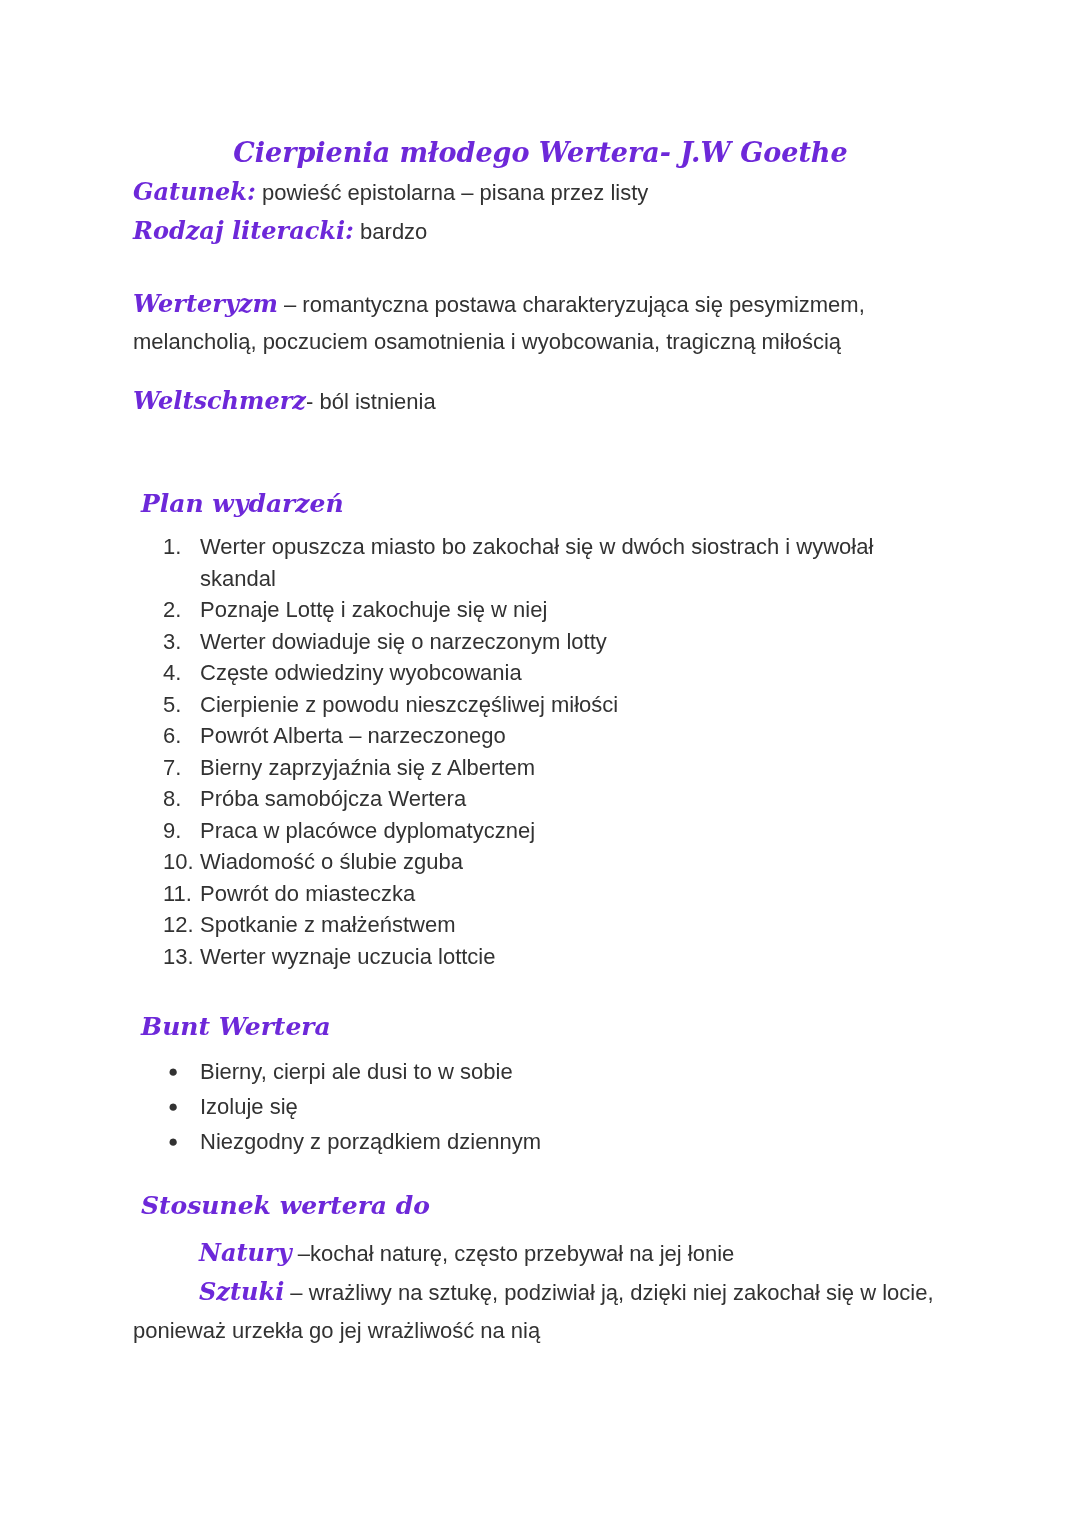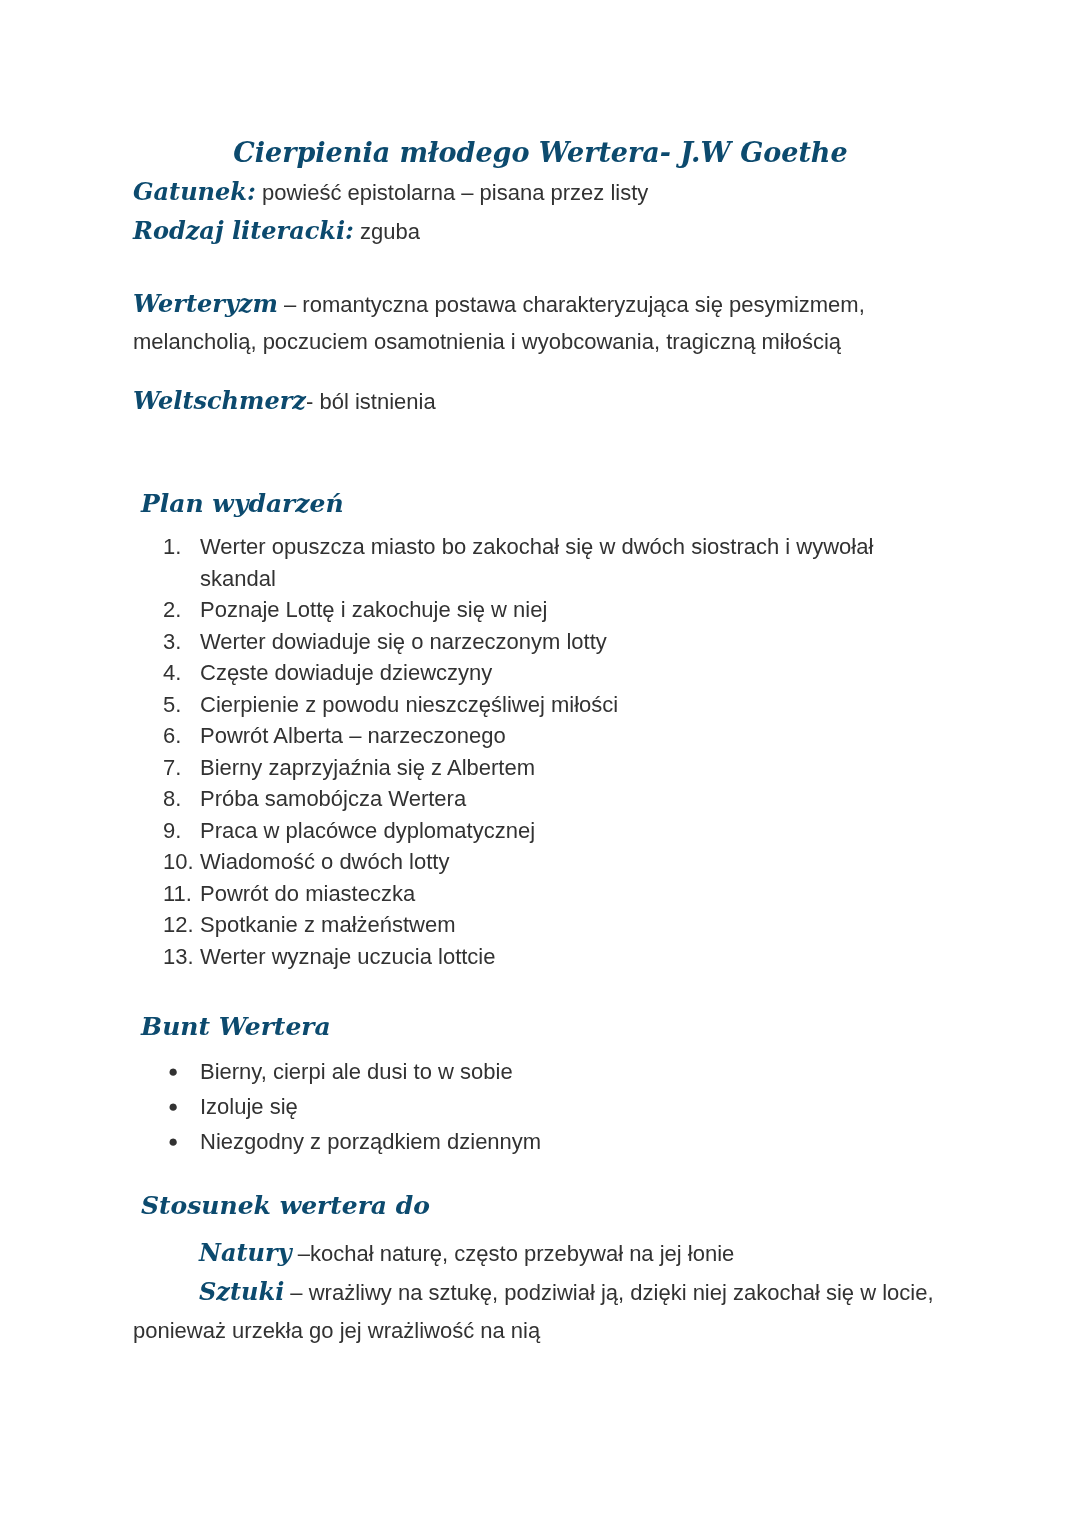--- a/index.html
+++ b/index.html
@@ -15,21 +15,21 @@
     box-sizing: border-box;
     padding: 133px 132px 0 133px;
     font-family: "Liberation Sans", sans-serif;
     color: #323232;
     overflow: hidden;
   }
   .script {
     font-family: "DejaVu Serif", serif;
     font-style: italic;
     font-weight: 700;
-    color: #0c4a6e;
+    color: #6d28d9;
   }
   h1.title {
     margin: 0;
     font-size: 27px;
     line-height: 40px;
     text-align: center;
   }
   p { margin: 0; }
   .meta-line {
     font-size: 22px;
@@ -91,21 +91,21 @@
 </style>
 </head>
 <body>
 
 <div class="page">
 
   <h1 class="title script">Cierpienia młodego Wertera- J.W Goethe</h1>
 
   <p class="meta-line"><span class="script term">Gatunek:</span><span> powieść epistolarna – pisana przez listy</span></p>
 
-  <p class="meta-line"><span class="script term">Rodzaj literacki:</span><span> zguba</span></p>
+  <p class="meta-line"><span class="script term">Rodzaj literacki:</span><span> bardzo</span></p>
 
   <div class="gap-34"></div>
 
   <p class="def-para"><span class="script term">Werteryzm</span><span> – romantyczna postawa charakteryzująca się pesymizmem, melancholią, poczuciem osamotnienia i wyobcowania, tragiczną miłością</span></p>
 
   <div class="gap-22"></div>
 
   <p class="meta-line"><span class="script term">Weltschmerz</span><span>- ból istnienia</span></p>
 
   <div class="gap-28"></div>
@@ -123,21 +123,21 @@
       <li>
           <span class="num">2.</span>
           <span class="item-text">Poznaje Lottę i zakochuje się w niej</span>
         </li>
       <li>
           <span class="num">3.</span>
           <span class="item-text">Werter dowiaduje się o narzeczonym lotty</span>
         </li>
       <li>
           <span class="num">4.</span>
-          <span class="item-text">Częste dowiaduje dziewczyny</span>
+          <span class="item-text">Częste odwiedziny wyobcowania</span>
         </li>
       <li>
           <span class="num">5.</span>
           <span class="item-text">Cierpienie z powodu nieszczęśliwej miłości</span>
         </li>
       <li>
           <span class="num">6.</span>
           <span class="item-text">Powrót Alberta – narzeczonego</span>
         </li>
       <li>
@@ -147,21 +147,21 @@
       <li>
           <span class="num">8.</span>
           <span class="item-text">Próba samobójcza Wertera</span>
         </li>
       <li>
           <span class="num">9.</span>
           <span class="item-text">Praca w placówce dyplomatycznej</span>
         </li>
       <li>
           <span class="num">10.</span>
-          <span class="item-text">Wiadomość o dwóch lotty</span>
+          <span class="item-text">Wiadomość o ślubie zguba</span>
         </li>
       <li>
           <span class="num">11.</span>
           <span class="item-text">Powrót do miasteczka</span>
         </li>
       <li>
           <span class="num">12.</span>
           <span class="item-text">Spotkanie z małżeństwem</span>
         </li>
       <li>

